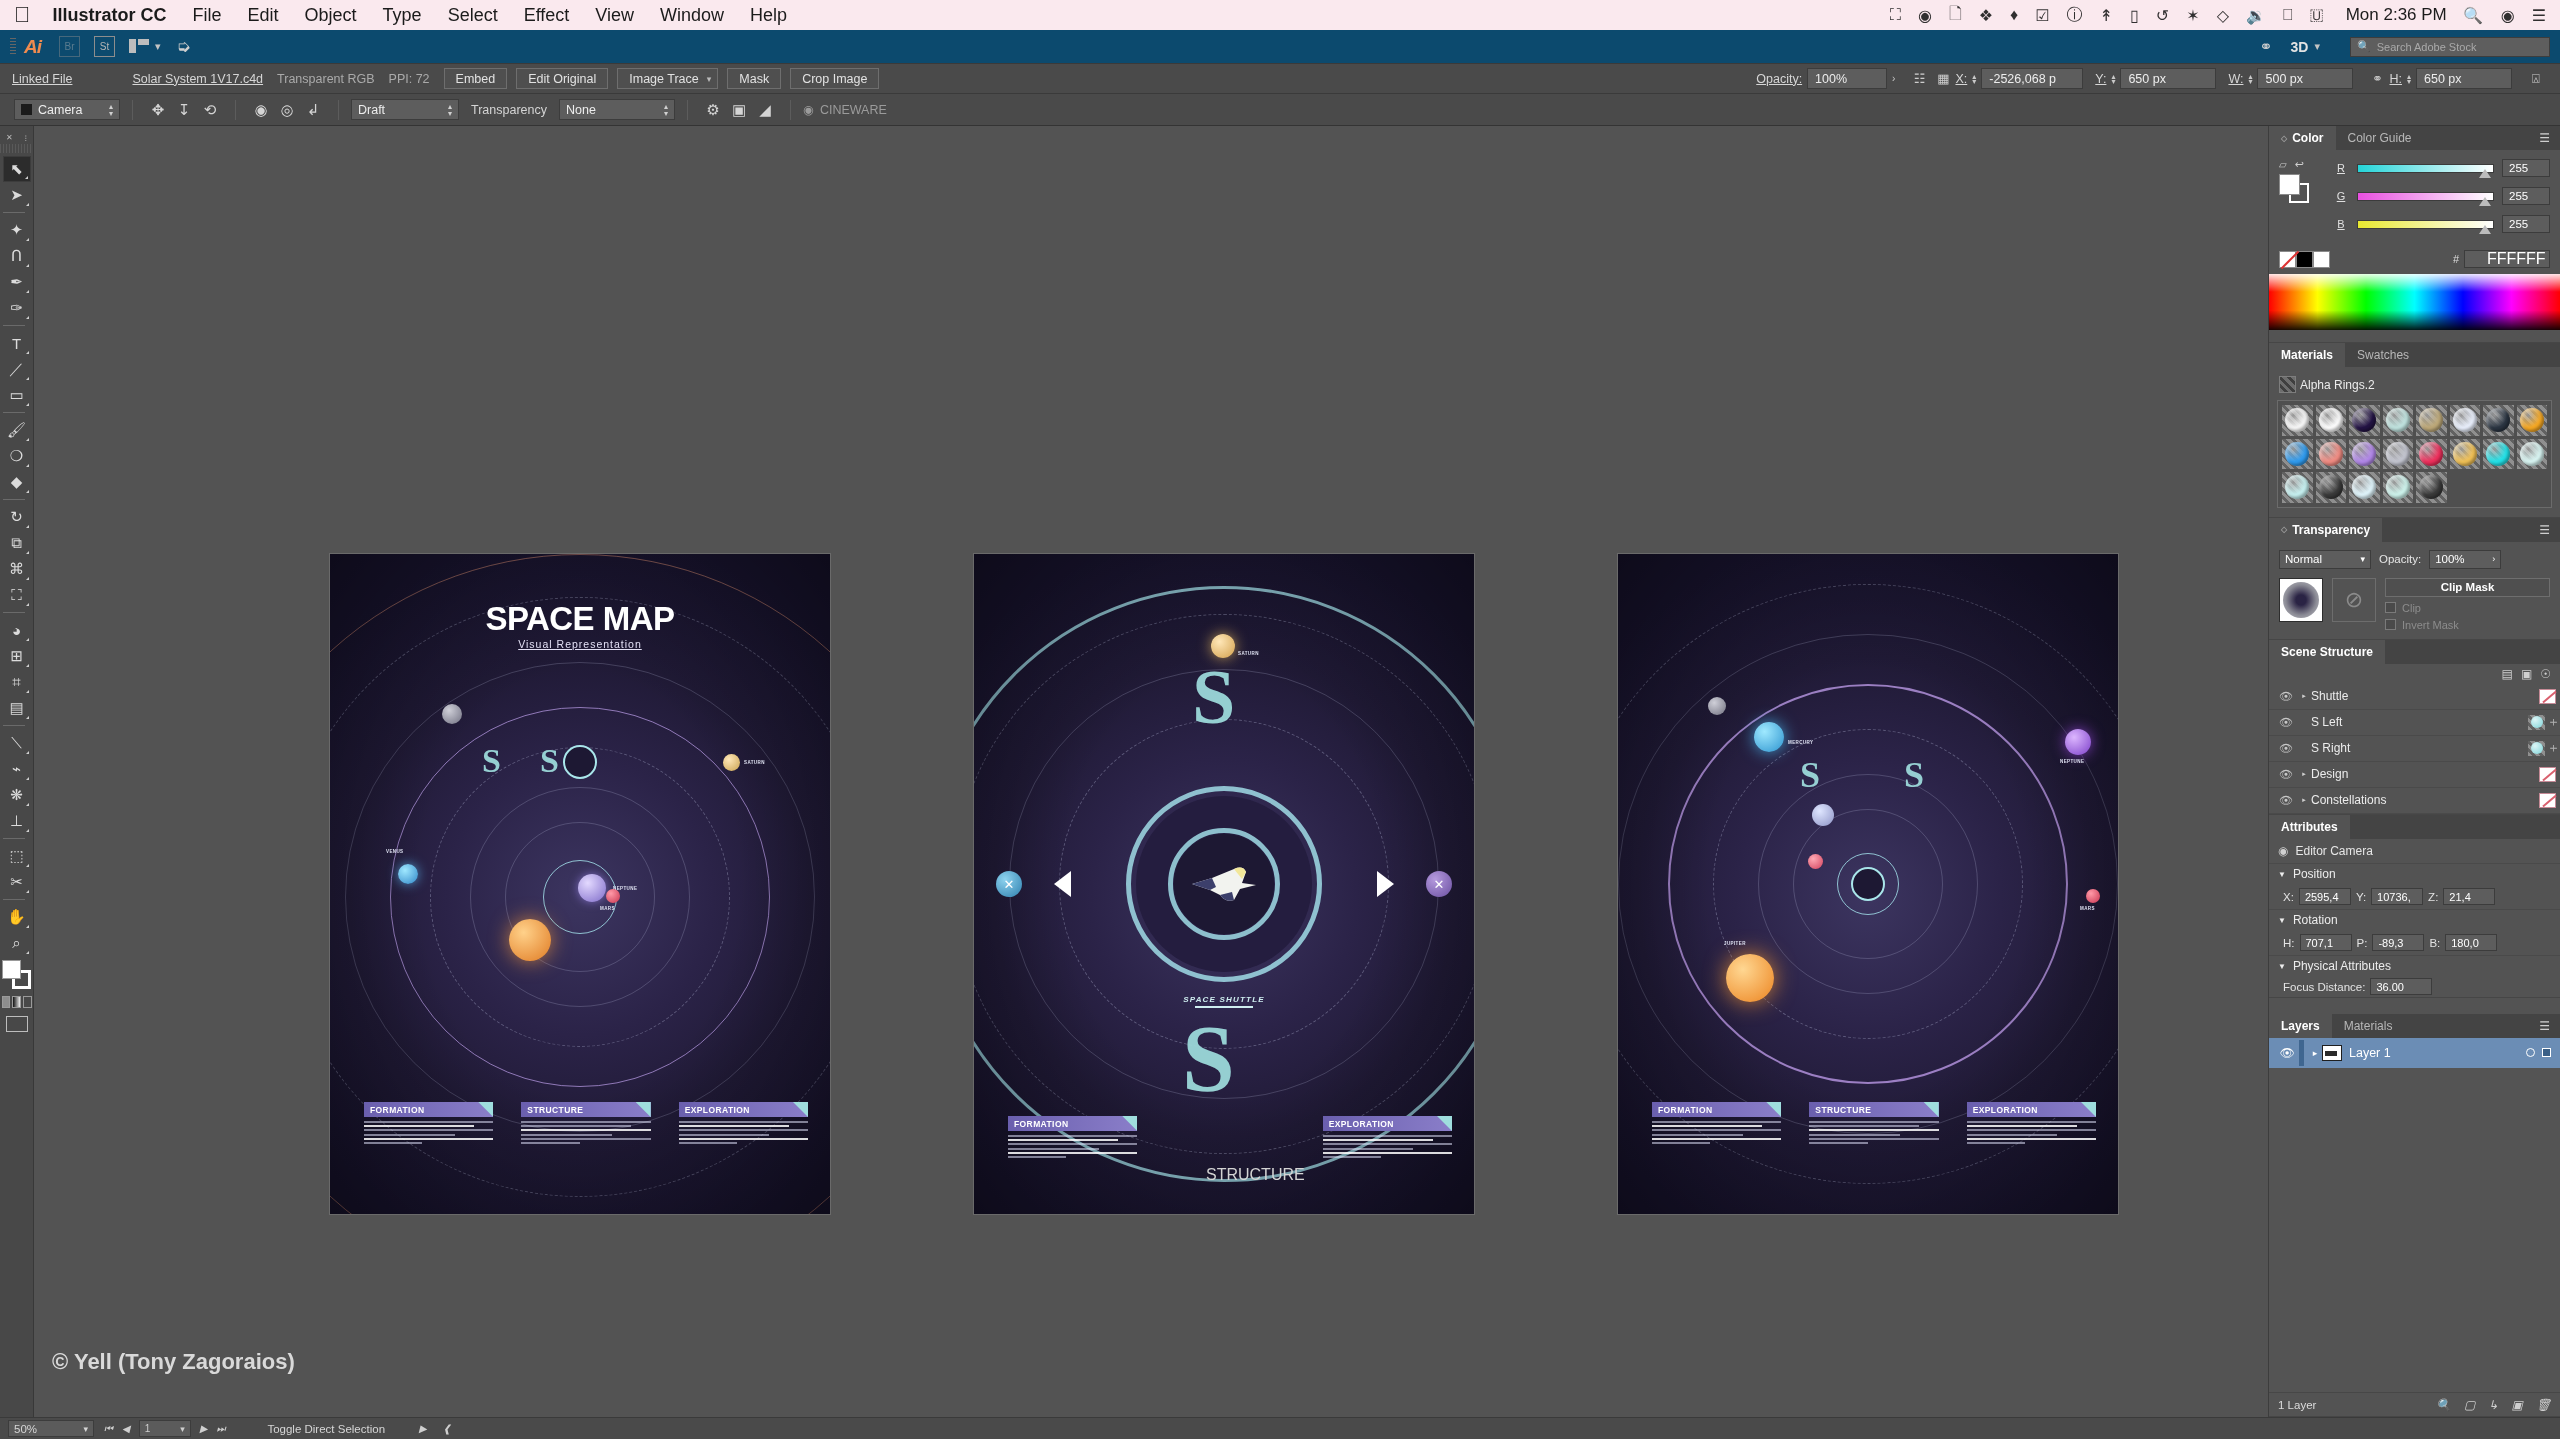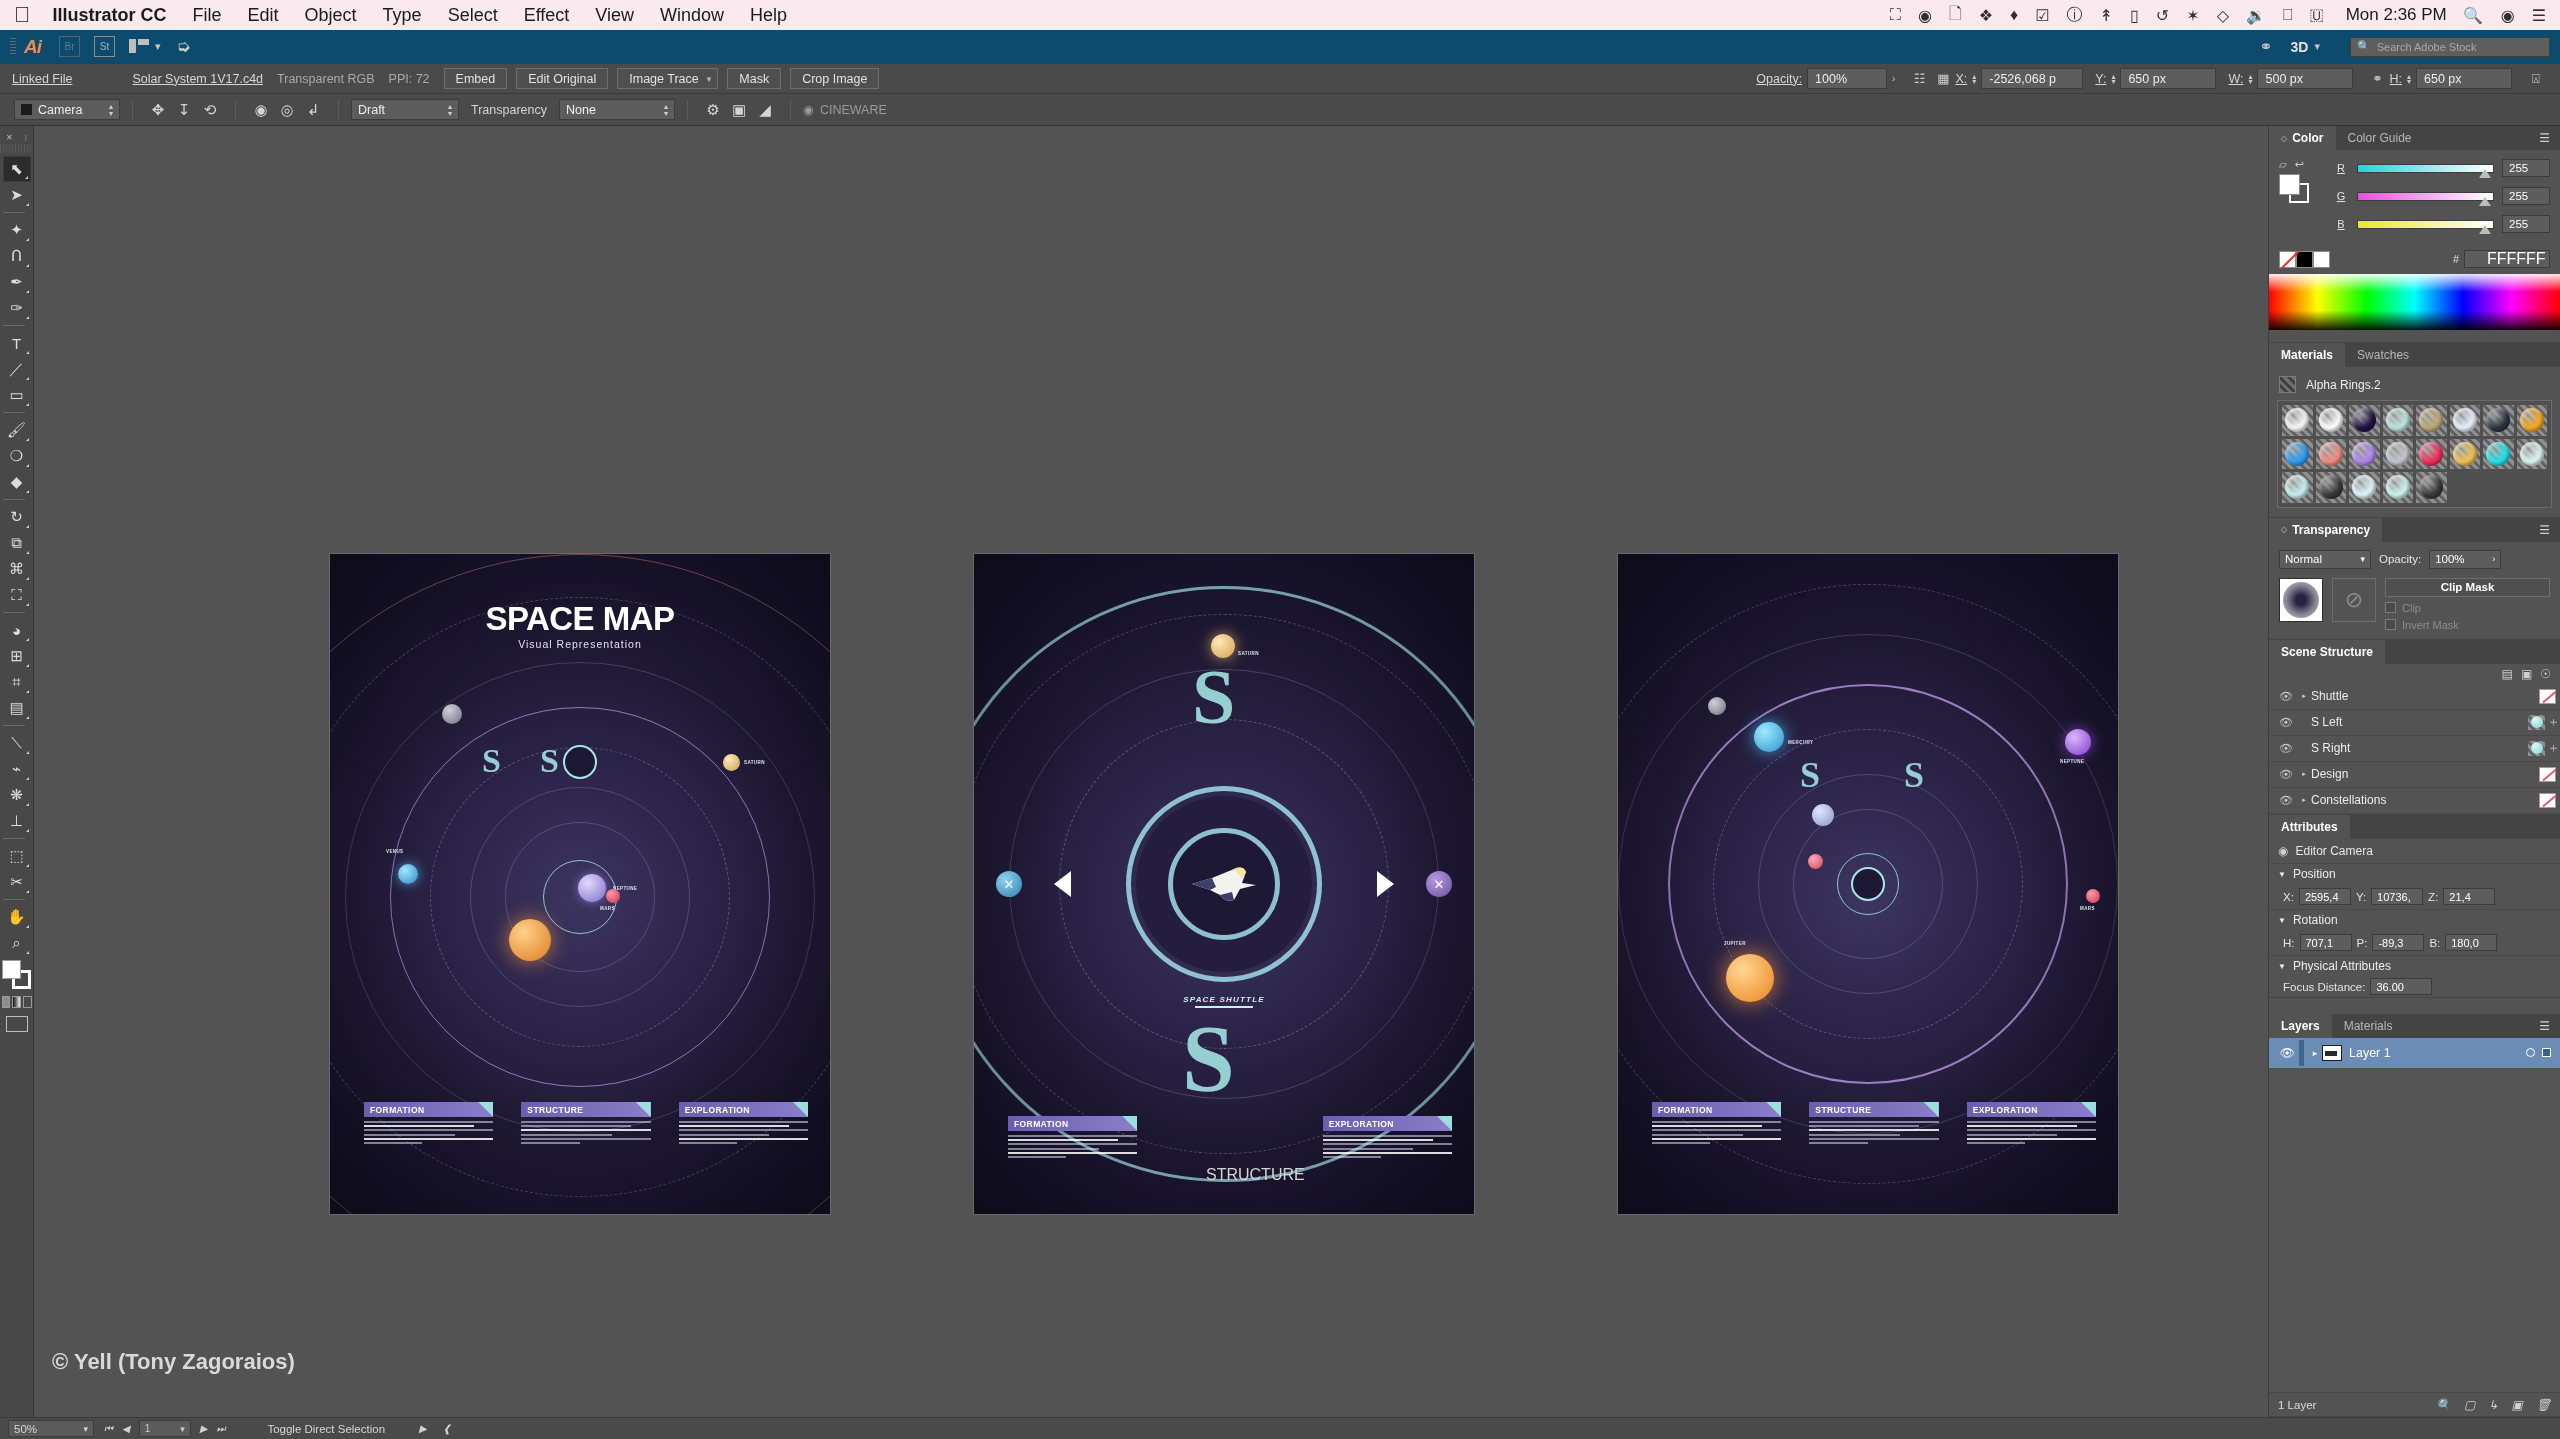--- a/index.html
+++ b/index.html
@@ -90,21 +90,21 @@
   .ring { position:absolute; border-radius:50%; left:50%; top:50%; transform:translate(-50%,-50%); }
   .rs { border:1px solid rgba(200,205,235,.22); }
   .rdash { border:1px dashed rgba(210,215,245,.30); }
   .rglow { border:2px solid rgba(160,220,230,.85); }
   .rthin { border:1px solid rgba(185,165,225,.55); }
   .planet { position:absolute; border-radius:50%; }
   .plabel { position:absolute; font-size:4.5px; letter-spacing:.4px; color:#dfe2f2; font-weight:bold; white-space:nowrap; }
 
   .ptitle { position:absolute; left:0; right:0; top:46px; text-align:center; color:#fff;
             font-size:33px; font-weight:bold; letter-spacing:-.5px; font-family:"Liberation Sans",sans-serif; }
-  .psub { position:absolute; left:0; right:0; top:84px; text-align:center; color:#e3e0f5; font-size:10.5px; letter-spacing:1px; }
+  .psub { position:absolute; left:0; right:0; top:84px; text-align:center; color:#e3e0f5; font-size:10.5px; letter-spacing:1px;text-decoration:underline; }
 
   .cards { position:absolute; left:22px; right:22px; bottom:70px; display:flex; gap:16px; }
   .card { flex:1;margin-left:12px; }
   .card .chead { height:15px; background:linear-gradient(90deg,#6a5fae,#8a7ec9); position:relative; display:flex; align-items:center; padding-left:6px; }
   .card .chead span { font-size:8.5px; font-weight:bold; color:#fff; letter-spacing:.4px; }
   .card .chead .tri { position:absolute; right:0; top:0; width:15px; height:15px; background:#9fdede; clip-path:polygon(100% 0,100% 100%,0 0); }
   .card .cbody { margin-top:4px; display:flex; flex-direction:column; gap:2.2px; }
   .card .cbody i { display:block; height:2px; background:rgba(220,222,245,.55); }
   .card .cbody i.b { background:rgba(255,255,255,.85); }
   .card .cbody i.s70 { width:70%; } .card .cbody i.s85{width:85%;} .card .cbody i.s45{width:45%;}
@@ -145,21 +145,21 @@
   .fsrow .blk { width:17px;height:17px;background:#000;border:1px solid #8a8a8a;}
   .fsrow .wht { width:17px;height:17px;background:#fff;border:1px solid #8a8a8a;}
   .hexwrap { margin-left:auto; display:flex; align-items:center; gap:5px; font-size:11px; color:#ddd;}
   .hexbox { width:86px;height:18px;background:#5d5d5d;border:1px solid #3c3c3c;display:flex;align-items:center;padding-left:22px;font-size:16px;color:#fff;}
   .spectrum { height:56px; margin:0 0 0 0; background:
       linear-gradient(to bottom, rgba(255,255,255,.9), rgba(255,255,255,0) 32%, rgba(0,0,0,0) 65%, rgba(0,0,0,.9)),
       linear-gradient(to right,#ff0000,#ffff00,#00ff00,#00ffff,#0000ff,#ff00ff,#ff0000); }
   .colorfoot { height:12px; background:#535353; }
 
   .swcolors { padding:7px 8px 9px 8px; }
-  .matrow { display:flex; align-items:center; gap:10px; padding:2px 2px 7px 2px; }
+  .matrow { display:flex; align-items:center; gap:4px; padding:2px 2px 7px 2px; }
   .matthumb { width:17px;height:17px; background:repeating-linear-gradient(45deg,#6d6d6d 0 3px,#3f3f3f 3px 6px); border:1px solid #7d7d7d;}
   .matname { font-size:12px; color:#ececec; }
   .swgrid { border:1px solid #6b6b6b; padding:4px; display:grid; grid-template-columns:repeat(8,1fr); gap:3px; background:#4f4f4f;}
   .sw { aspect-ratio:1; background:repeating-linear-gradient(45deg,#8f8f8f 0 3px,#616161 3px 6px); display:flex; align-items:center; justify-content:center; }
   .sw i { width:78%; height:78%; border-radius:50%; display:block; box-shadow:inset -2px -2px 3px rgba(0,0,0,.35), inset 2px 2px 3px rgba(255,255,255,.35); }
 
   .trbody { padding:8px 10px; }
   .trrow1 { display:flex; align-items:center; gap:8px; }
   .blendsel { width:92px; height:19px; background:#5d5d5d; border:1px solid #3c3c3c; display:flex; align-items:center; justify-content:space-between; padding:0 5px; font-size:11.5px; color:#fff;}
   .opacbox { width:72px;height:19px;background:#5d5d5d;border:1px solid #3c3c3c;display:flex;align-items:center;justify-content:space-between;padding:0 5px;font-size:11.5px;color:#fff;}

